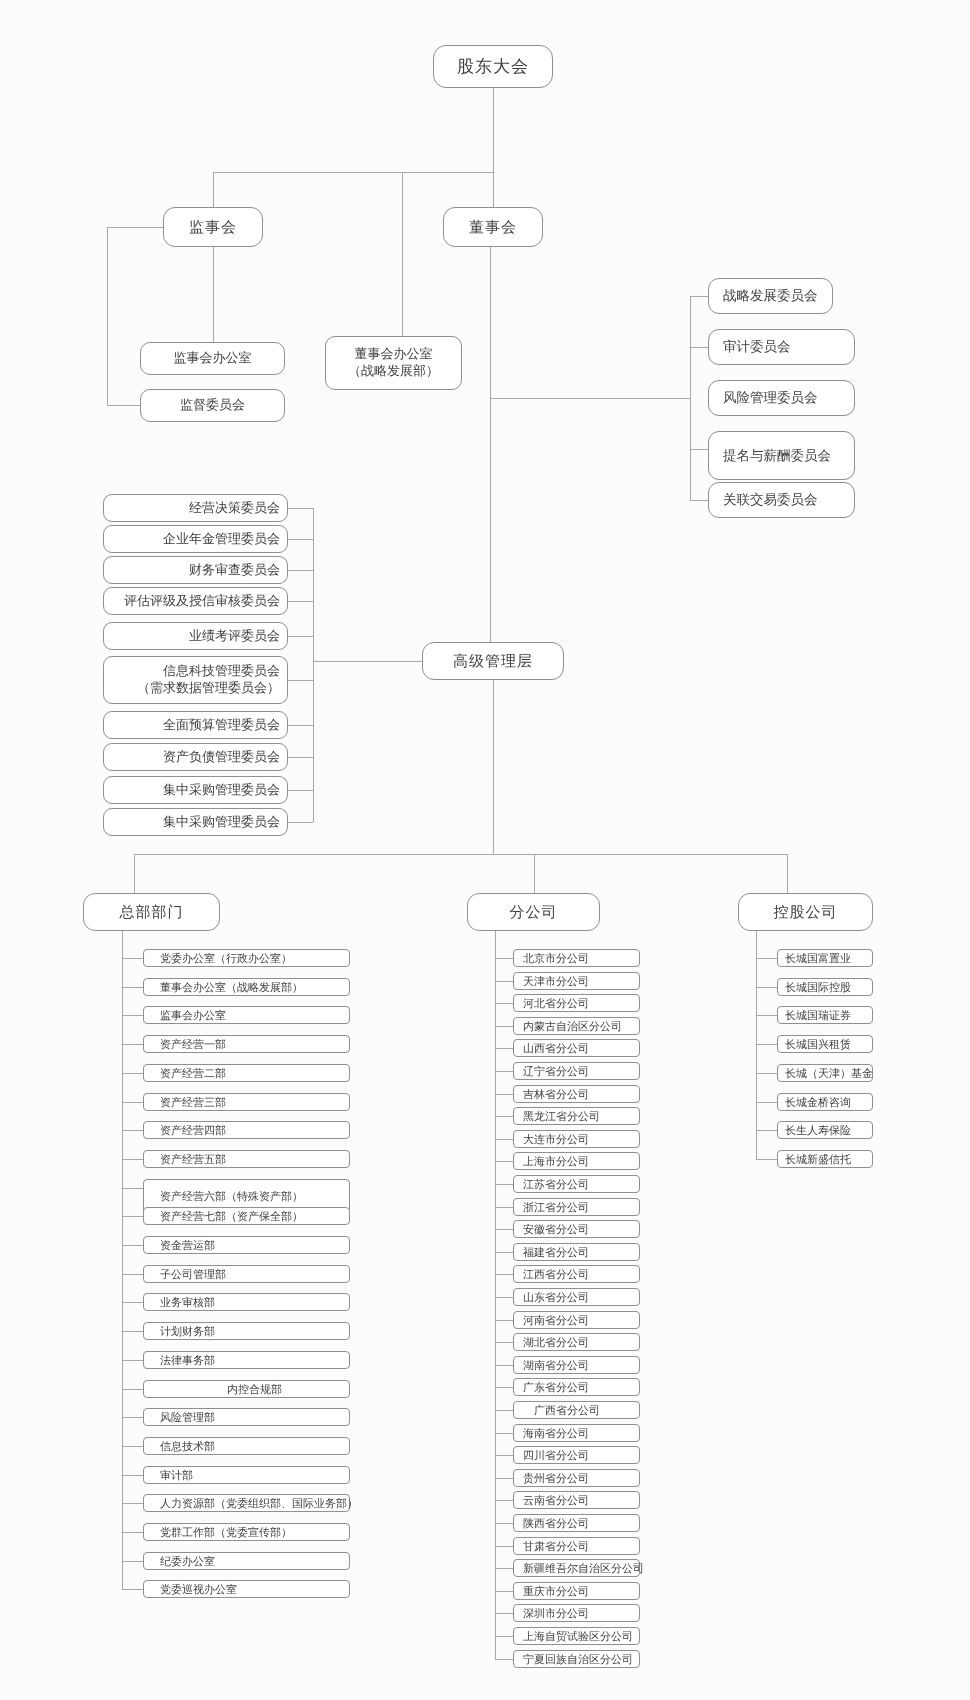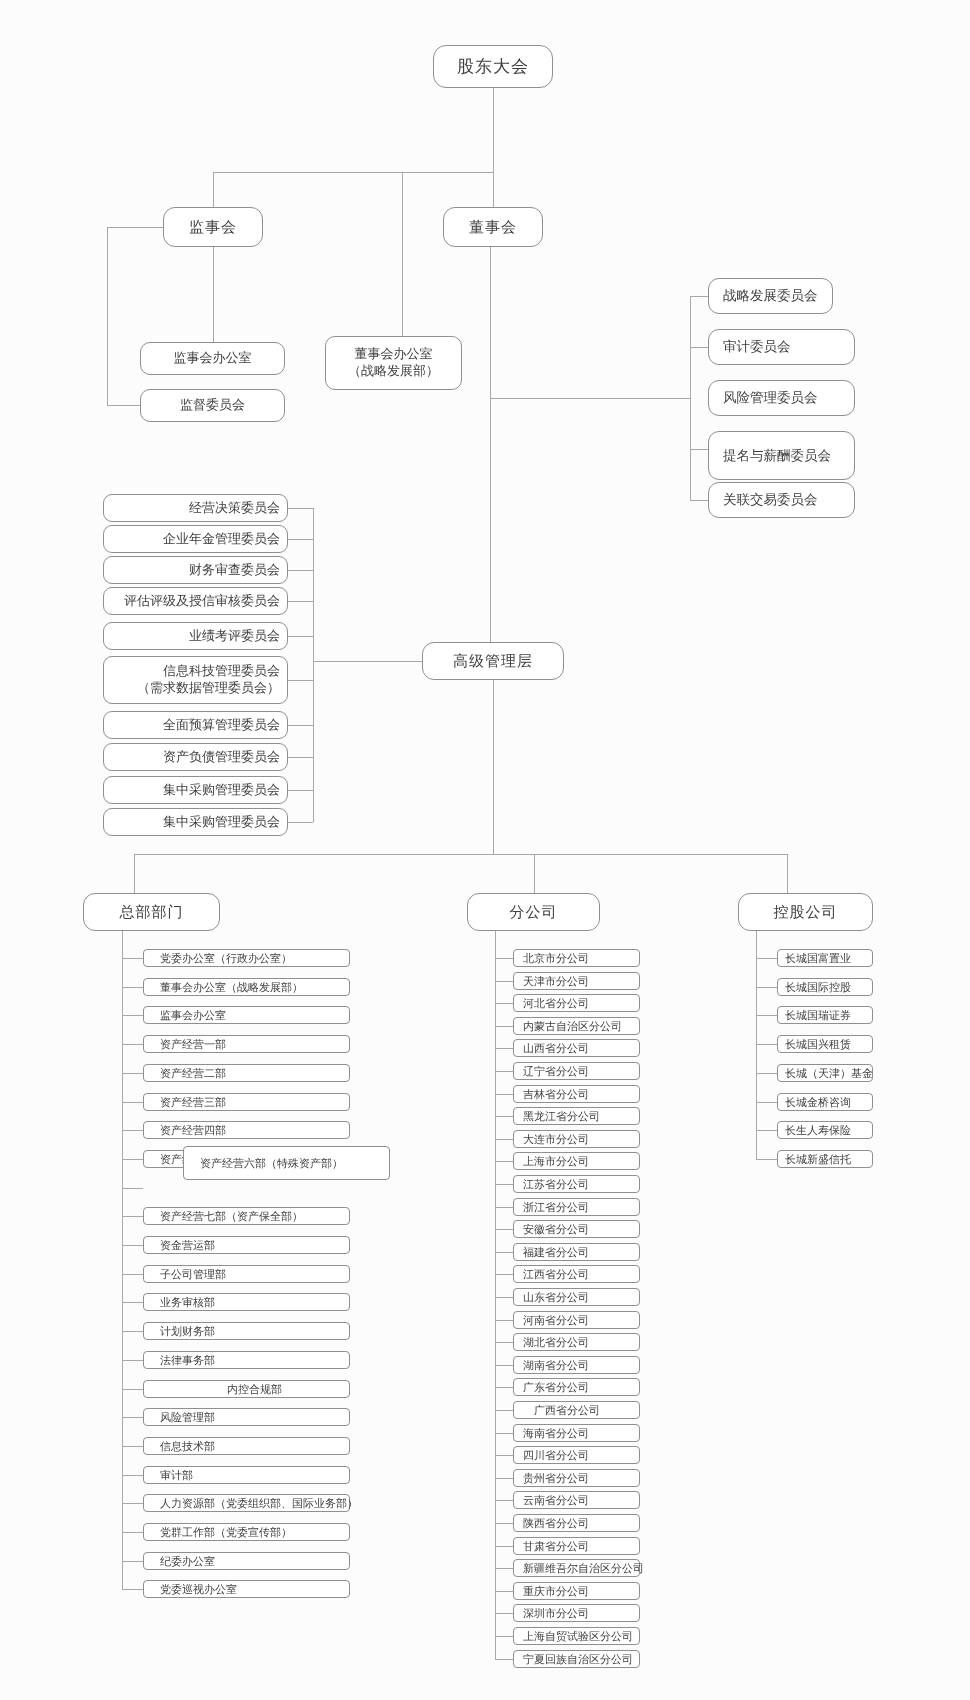--- a/index.html
+++ b/index.html
@@ -171,21 +171,21 @@
     </div>
     <div class="ln" style="left: 122px; top: 1130px; width: 21px; height: 1px;"></div>
     <div class="node item hq" style="left: 143px; top: 1121px; width: 207px; height: 18px;">
       <span>资产经营四部</span>
     </div>
     <div class="ln" style="left: 122px; top: 1159px; width: 21px; height: 1px;"></div>
     <div class="node item hq" style="left: 143px; top: 1150px; width: 207px; height: 18px;">
       <span>资产经营五部</span>
     </div>
     <div class="ln" style="left: 122px; top: 1188px; width: 21px; height: 1px;"></div>
-    <div class="node item hq" style="left: 143px; top: 1146px; width: 207px; height: 34px; margin-left: 40px;">
+    <div class="node item hq" style="left: 143px; top: 1179px; width: 207px; height: 34px;">
       <span>资产经营六部（特殊资产部）</span>
     </div>
     <div class="ln" style="left: 122px; top: 1216px; width: 21px; height: 1px;"></div>
     <div class="node item hq" style="left: 143px; top: 1207px; width: 207px; height: 18px;">
       <span>资产经营七部（资产保全部）</span>
     </div>
     <div class="ln" style="left: 122px; top: 1245px; width: 21px; height: 1px;"></div>
     <div class="node item hq" style="left: 143px; top: 1236px; width: 207px; height: 18px;">
       <span>资金营运部</span>
     </div>

